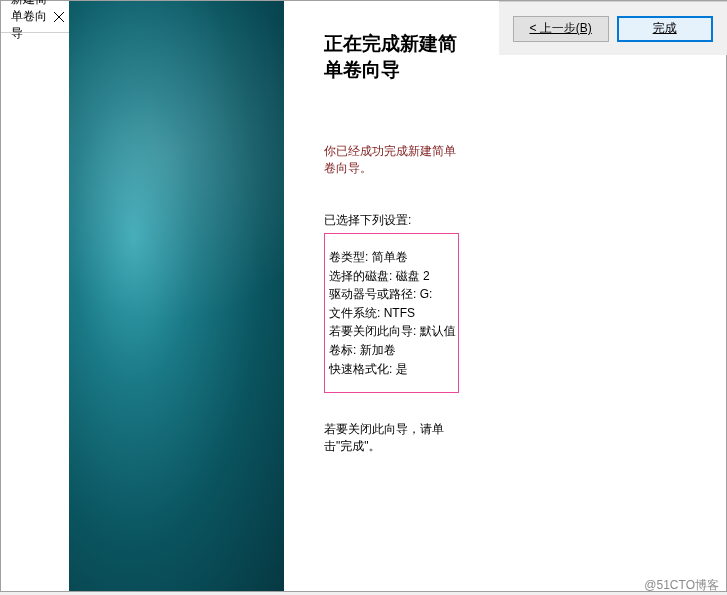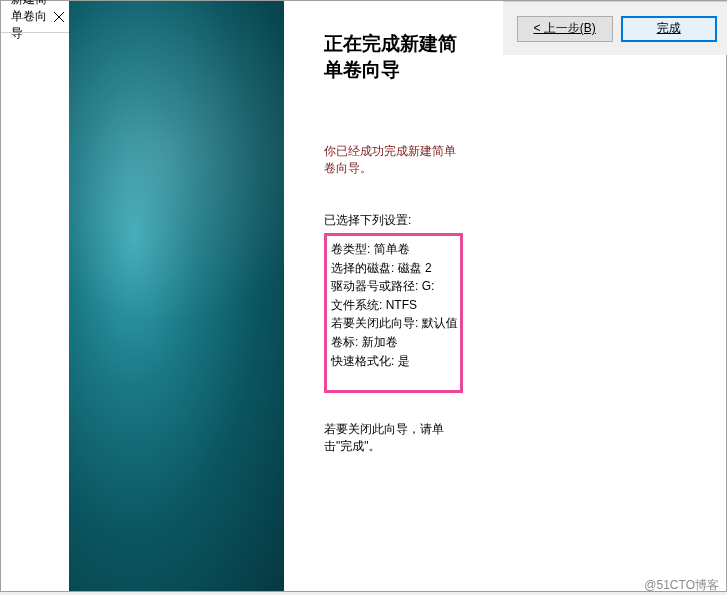--- a/index.html
+++ b/index.html
@@ -88,22 +88,22 @@
       margin-bottom: 35px;
     }
     .settings-label {
       font-size: 12px;
       color: #000;
       margin-bottom: 4px;
     }
     .settings-box {
       width: 100%;
       height: 160px;
-      border: 3px solid #ec4899;
-      padding: 4px 2px 2px 4px;
+      border: 1px solid #ec4899;
+      padding: 14px 2px 2px 4px;
       font-size: 12px;
       background: #ffffff;
       overflow-y: scroll;
       position: relative;
       line-height: 1.55;
     }
     .settings-box::-webkit-scrollbar {
       width: 17px;
     }
     .settings-box::-webkit-scrollbar-track {

